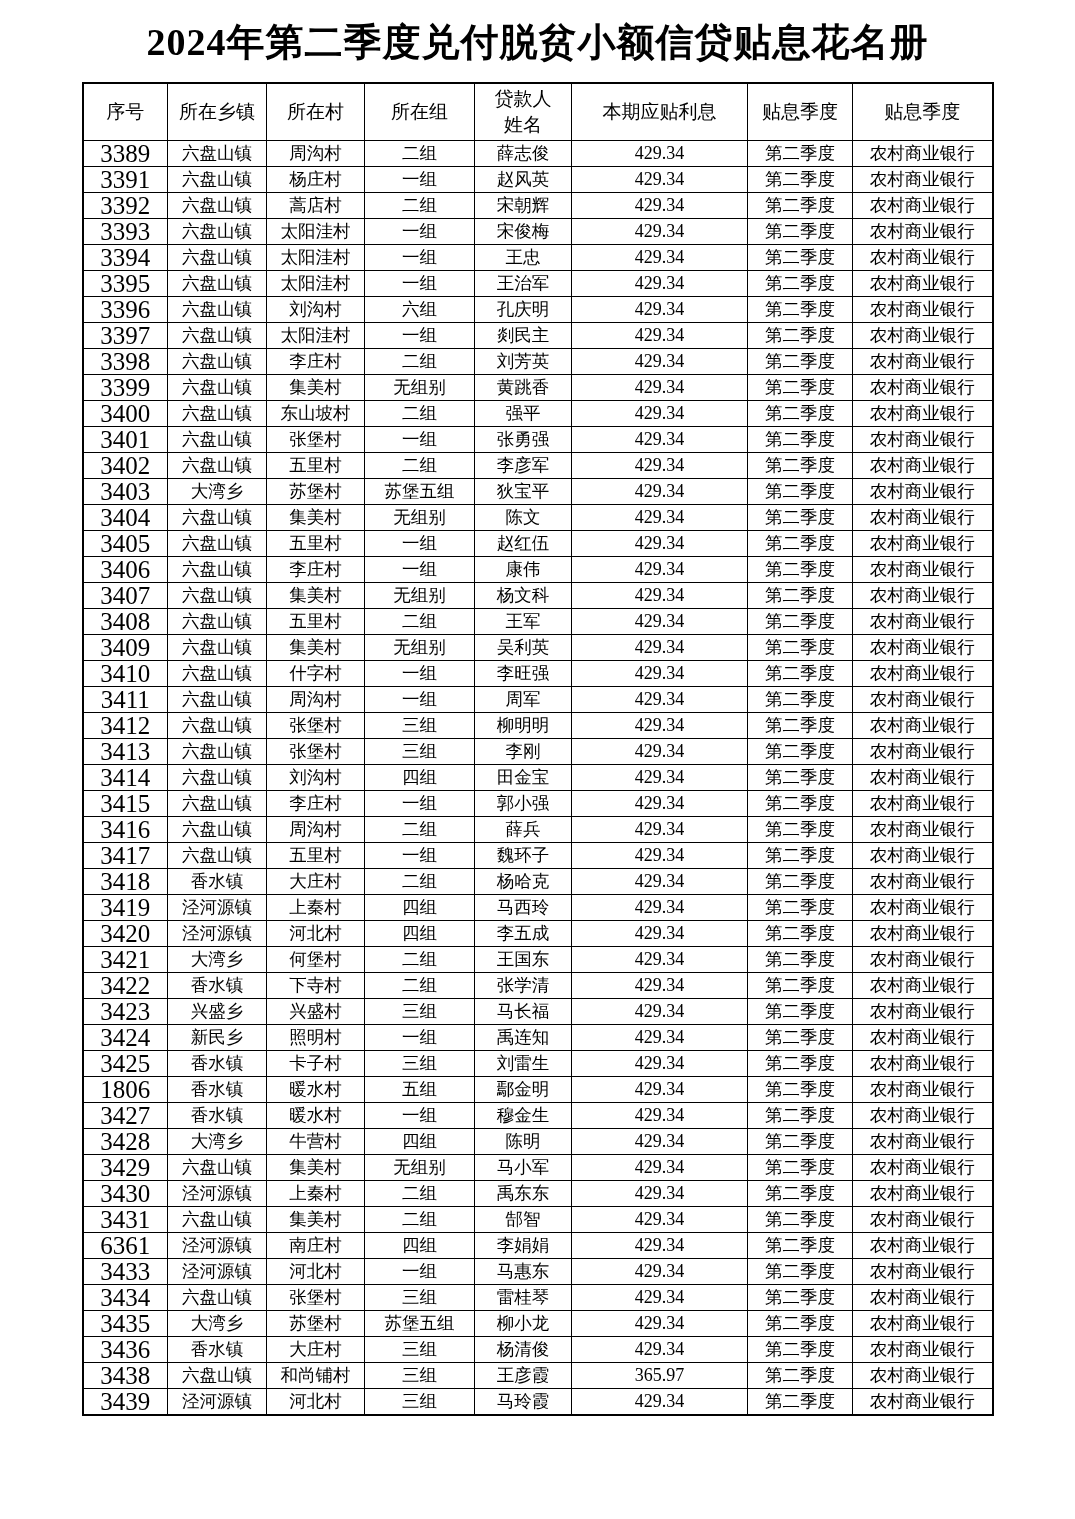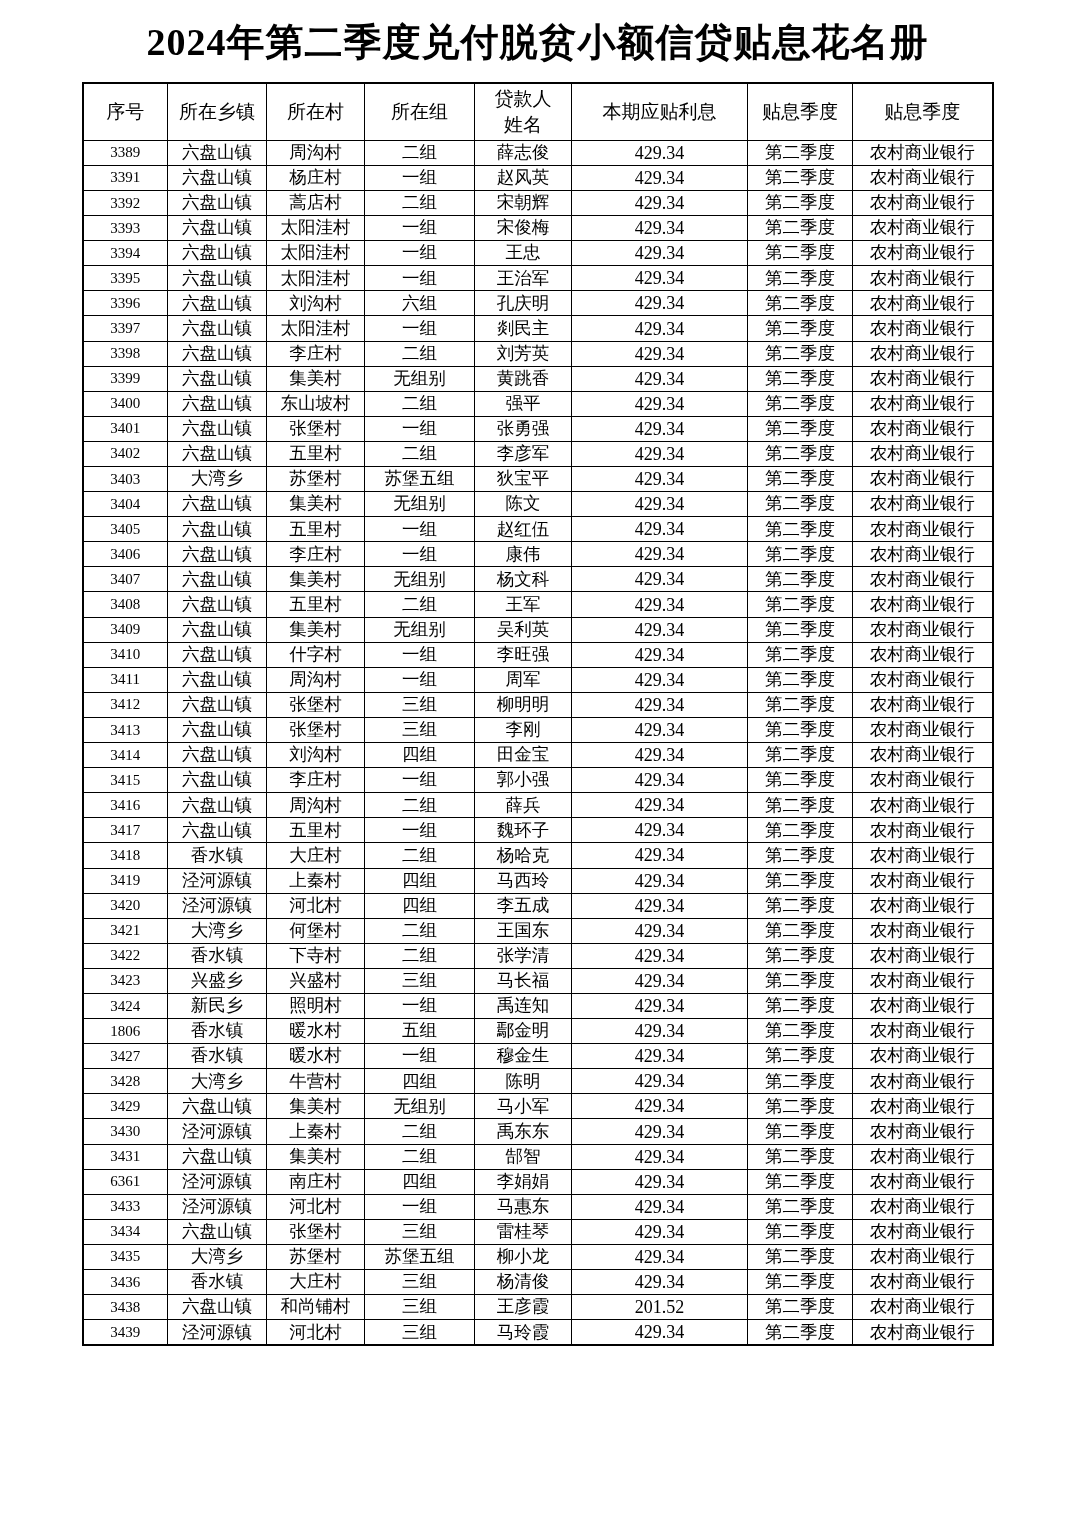--- a/index.html
+++ b/index.html
@@ -52,21 +52,21 @@
     height: 24.1px;
     text-align: center;
     vertical-align: middle;
     padding: 0;
     font-size: 17.5px;
     line-height: 1;
     overflow: hidden;
     white-space: nowrap;
   }
   table.roster td.c0 {
-    font-size: 15px;
+    font-size: 25px;
     font-family: "Liberation Serif", "DejaVu Serif", serif;
   }
   table.roster td.c5 {
     font-size: 18px;
     font-family: "Liberation Serif", "DejaVu Serif", serif;
   }
 </style>
 </head>
 <body>
 
@@ -442,20 +442,30 @@
           <td class="c0">3424</td>
           <td class="c1">新民乡</td>
           <td class="c2">照明村</td>
           <td class="c3">一组</td>
           <td class="c4">禹连知</td>
           <td class="c5">429.34</td>
           <td class="c6">第二季度</td>
           <td class="c7">农村商业银行</td>
         </tr>
         <tr>
+          <td class="c0">3425</td>
+          <td class="c1">香水镇</td>
+          <td class="c2">卡子村</td>
+          <td class="c3">三组</td>
+          <td class="c4">刘雷生</td>
+          <td class="c5">429.34</td>
+          <td class="c6">第二季度</td>
+          <td class="c7">农村商业银行</td>
+        </tr>
+        <tr>
           <td class="c0">1806</td>
           <td class="c1">香水镇</td>
           <td class="c2">暖水村</td>
           <td class="c3">五组</td>
           <td class="c4">鄢金明</td>
           <td class="c5">429.34</td>
           <td class="c6">第二季度</td>
           <td class="c7">农村商业银行</td>
         </tr>
         <tr>
@@ -557,21 +567,21 @@
           <td class="c5">429.34</td>
           <td class="c6">第二季度</td>
           <td class="c7">农村商业银行</td>
         </tr>
         <tr>
           <td class="c0">3438</td>
           <td class="c1">六盘山镇</td>
           <td class="c2">和尚铺村</td>
           <td class="c3">三组</td>
           <td class="c4">王彦霞</td>
-          <td class="c5">201.52</td>
+          <td class="c5">365.97</td>
           <td class="c6">第二季度</td>
           <td class="c7">农村商业银行</td>
         </tr>
         <tr>
           <td class="c0">3439</td>
           <td class="c1">泾河源镇</td>
           <td class="c2">河北村</td>
           <td class="c3">三组</td>
           <td class="c4">马玲霞</td>
           <td class="c5">429.34</td>

